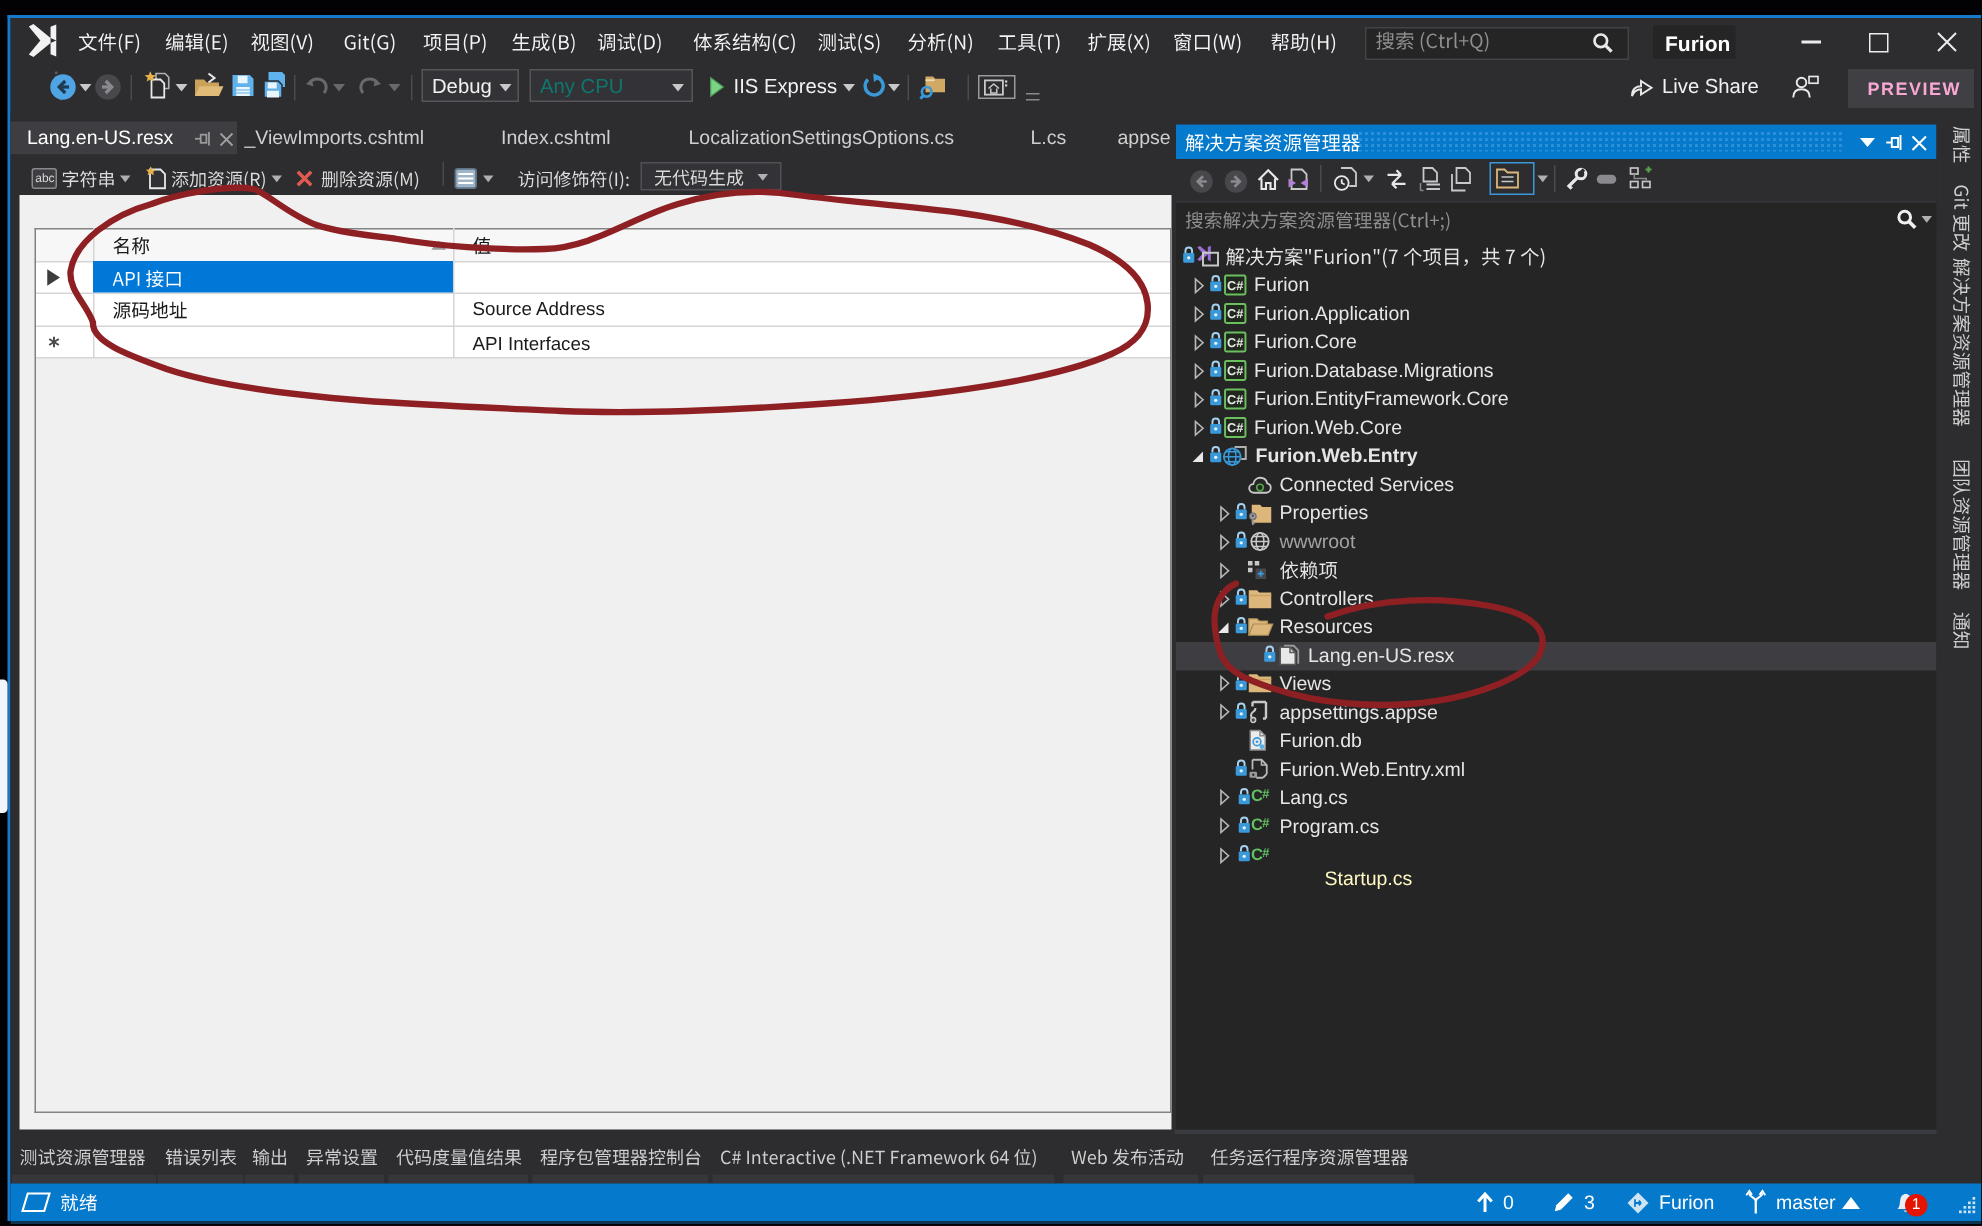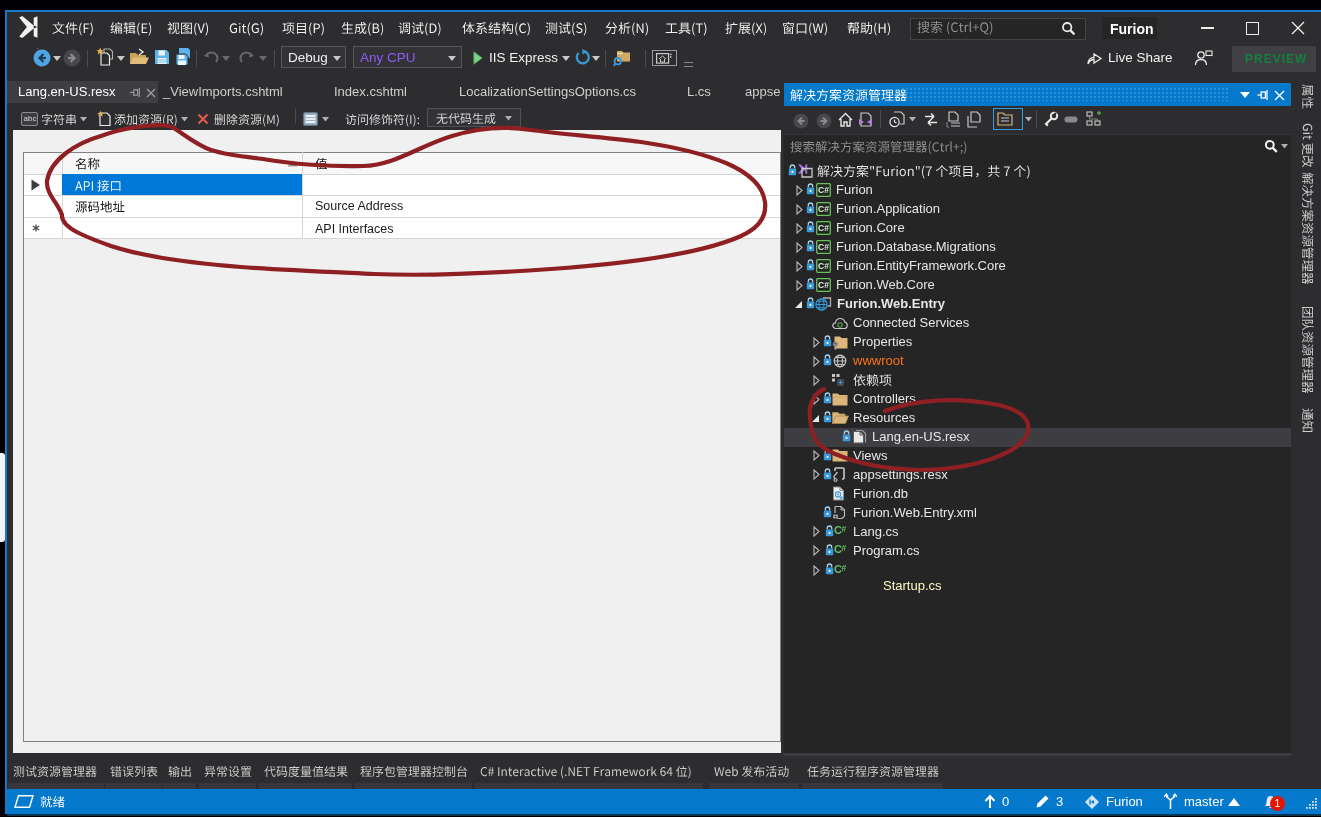--- a/index.html
+++ b/index.html
@@ -139,21 +139,21 @@
     <svg style="position:absolute;left:259px;top:55.5px" width="8" height="5" viewBox="0 0 8 5">
       <path d="M0 0 L8 0 L4 5 Z" fill="#68686d"></path>
     </svg>
     <div style="position:absolute;left:274px;top:50px;width:1px;height:17px;background:#4a4a4f;"></div>
     <div style="position:absolute;left:281px;top:46px;width:65px;height:22px;background:#333337;border:1px solid #55555a;box-sizing:border-box;"></div>
     <div style="position:absolute;left:288px;top:49.0px;font:400 13.5px 'Liberation Sans',sans-serif;color:#f1f1f1;line-height:17px;white-space:nowrap;">Debug</div>
     <svg style="position:absolute;left:333px;top:55.5px" width="8" height="5" viewBox="0 0 8 5">
       <path d="M0 0 L8 0 L4 5 Z" fill="#c8c8c8"></path>
     </svg>
     <div style="position:absolute;left:353px;top:46px;width:109px;height:22px;background:#333337;border:1px solid #55555a;box-sizing:border-box;"></div>
-    <div style="position:absolute;left:360px;top:49.0px;font:400 13.5px 'Liberation Sans',sans-serif;color:#8b5cf6;line-height:17px;white-space:nowrap;">Any CPU</div>
+    <div style="position:absolute;left:360px;top:49.0px;font:400 13.5px 'Liberation Sans',sans-serif;color:#0f766e;line-height:17px;white-space:nowrap;">Any CPU</div>
     <svg style="position:absolute;left:448px;top:55.5px" width="8" height="5" viewBox="0 0 8 5">
       <path d="M0 0 L8 0 L4 5 Z" fill="#c8c8c8"></path>
     </svg>
     <svg style="position:absolute;left:473px;top:51px" width="10" height="14" viewBox="0 0 10 14">
       <path d="M0.8 0.8 L9.2 7 L0.8 13.2 Z" fill="#7bd386" stroke="#4e9e58" stroke-width="0.8"></path>
     </svg>
     <div style="position:absolute;left:489px;top:49.0px;font:400 13.5px 'Liberation Sans',sans-serif;color:#f1f1f1;line-height:17px;white-space:nowrap;">IIS Express</div>
     <svg style="position:absolute;left:562px;top:55.5px" width="8" height="5" viewBox="0 0 8 5">
       <path d="M0 0 L8 0 L4 5 Z" fill="#c8c8c8"></path>
     </svg>
@@ -184,21 +184,21 @@
     <svg style="position:absolute;left:1086px;top:49px" width="17" height="17" viewBox="0 0 17 17">
 <path d="M2 15 C2 10 5 8.5 8 8.5 L8 5 L15 9.5 L8 14 L8 10.5 C5.5 10.5 3.5 11.5 2 15 Z" fill="none" stroke="#e8e8e8" stroke-width="1.3"></path>
     </svg>
     <div style="position:absolute;left:1108px;top:49.0px;font:400 13.5px 'Liberation Sans',sans-serif;color:#f1f1f1;line-height:17px;white-space:nowrap;">Live Share</div>
     <svg style="position:absolute;left:1194px;top:49px" width="18" height="17" viewBox="0 0 18 17">
 <circle cx="7" cy="6" r="3.2" fill="none" stroke="#e8e8e8" stroke-width="1.3"></circle>
 <path d="M1.5 16 C1.5 12 4 10.5 7 10.5 C10 10.5 12.5 12 12.5 16" fill="none" stroke="#e8e8e8" stroke-width="1.3"></path>
 <rect x="12" y="2" width="6" height="4.5" fill="none" stroke="#e8e8e8" stroke-width="1.1"></rect>
     </svg>
     <div style="position:absolute;left:1232px;top:46px;width:84px;height:26px;background:#3f3f44;"></div>
-    <div style="position:absolute;left:1245px;top:51.5px;font:700 12px 'Liberation Sans',sans-serif;color:#15803d;line-height:15px;white-space:nowrap;letter-spacing:1px;">PREVIEW</div>
+    <div style="position:absolute;left:1245px;top:51.5px;font:700 12px 'Liberation Sans',sans-serif;color:#f9a8d4;line-height:15px;white-space:nowrap;letter-spacing:1px;">PREVIEW</div>
     <div style="position:absolute;left:7px;top:75px;width:1314px;height:28px;background:#2d2d30;"></div>
     <div style="position:absolute;left:7px;top:81px;width:151px;height:22px;background:#3e3e42;"></div>
     <div style="position:absolute;left:18px;top:84.0px;font:400 13px 'Liberation Sans',sans-serif;color:#ffffff;line-height:16px;white-space:nowrap;">Lang.en-US.resx</div>
     <svg style="position:absolute;left:130px;top:86.5px" width="11" height="11" viewBox="0 0 11 11">
 <g stroke="#9a9a9a" stroke-width="1.2" fill="none">
         <line x1="0" y1="5.5" x2="3.5" y2="5.5"></line>
         <rect x="3.8" y="2.8" width="3.8" height="5.4"></rect>
         <line x1="9.3" y1="1" x2="9.3" y2="10"></line>
       </g>
     </svg>
@@ -610,21 +610,21 @@
     <svg style="position:absolute;left:823px;top:354px" width="9" height="12" viewBox="0 0 9 12">
       <path d="M2.3 4.6 V3.2 C2.3 1.9 3.2 1 4.5 1 C5.8 1 6.7 1.9 6.7 3.2 V4.6" fill="none" stroke="#a5d2ef" stroke-width="1.3"></path>
       <rect x="0.8" y="4.6" width="7.4" height="6.6" rx="0.8" fill="#3a99d8"></rect>
       <circle cx="4.5" cy="7.9" r="1.1" fill="#eaf4fb"></circle>
     </svg>
     <svg style="position:absolute;left:833px;top:354px" width="14" height="14" viewBox="0 0 14 14">
       <circle cx="7" cy="7" r="5.8" fill="none" stroke="#c8c8c8" stroke-width="1.2"></circle>
       <ellipse cx="7" cy="7" rx="2.6" ry="5.8" fill="none" stroke="#c8c8c8" stroke-width="1"></ellipse>
       <path d="M1.2 7 H12.8 M2.2 3.6 H11.8 M2.2 10.4 H11.8" stroke="#c8c8c8" stroke-width="1"></path>
     </svg>
-    <div style="position:absolute;left:853px;top:353.0px;font:400 13px 'Liberation Sans',sans-serif;color:#f97316;line-height:16px;white-space:nowrap;text-align:center;">wwwroot</div>
+    <div style="position:absolute;left:853px;top:353.0px;font:400 13px 'Liberation Sans',sans-serif;color:#a3a3a3;line-height:16px;white-space:nowrap;text-align:center;">wwwroot</div>
     <svg style="position:absolute;left:813px;top:374.5px" width="7" height="11" viewBox="0 0 7 11">
       <path d="M1 1 L6 5.5 L1 10 Z" fill="none" stroke="#b8b8b8" stroke-width="1.1"></path>
     </svg>
     <svg style="position:absolute;left:831px;top:373px" width="14" height="14" viewBox="0 0 14 14">
       <g fill="#c8c8c8">
         <rect x="1" y="1" width="3" height="3"></rect>
         <rect x="5.5" y="1" width="3" height="3"></rect>
         <rect x="1" y="5.5" width="3" height="3"></rect>
       </g>
       <rect x="6" y="6" width="7" height="7" fill="#47474c"></rect>
@@ -690,21 +690,21 @@
     <svg style="position:absolute;left:823px;top:467.5px" width="9" height="12" viewBox="0 0 9 12">
       <path d="M2.3 4.6 V3.2 C2.3 1.9 3.2 1 4.5 1 C5.8 1 6.7 1.9 6.7 3.2 V4.6" fill="none" stroke="#a5d2ef" stroke-width="1.3"></path>
       <rect x="0.8" y="4.6" width="7.4" height="6.6" rx="0.8" fill="#3a99d8"></rect>
       <circle cx="4.5" cy="7.9" r="1.1" fill="#eaf4fb"></circle>
     </svg>
     <svg style="position:absolute;left:832px;top:467.0px" width="14" height="15" viewBox="0 0 14 15">
       <path d="M3 1 H12 M12 1 V12 M3 1 V4 M12 12 H10" fill="none" stroke="#c8c8c8" stroke-width="1.6"></path>
       <path d="M5 5 C5 8 2 7 2 10 C2 12.5 4.5 12 4.5 14" fill="none" stroke="#c8c8c8" stroke-width="1.4"></path>
       <circle cx="3.5" cy="13" r="1.6" fill="#47474c" stroke="#c8c8c8" stroke-width="1"></circle>
     </svg>
-    <div style="position:absolute;left:853px;top:466.5px;font:400 13px 'Liberation Sans',sans-serif;color:#e6e6e6;line-height:16px;white-space:nowrap;">appsettings.resx</div>
+    <div style="position:absolute;left:853px;top:466.5px;font:400 13px 'Liberation Sans',sans-serif;color:#e6e6e6;line-height:16px;white-space:nowrap;">appsettings.appse</div>
     <svg style="position:absolute;left:832px;top:486.0px" width="13" height="15" viewBox="0 0 13 15">
       <path d="M1.5 1 H8 L11.5 4.5 V14 H1.5 Z" fill="#ececec" stroke="#8a8a8a" stroke-width="1"></path>
       <path d="M8 1 V4.5 H11.5" fill="none" stroke="#8a8a8a" stroke-width="1"></path>
       <circle cx="6" cy="8.5" r="2.6" fill="none" stroke="#3a99d8" stroke-width="1.1"></circle>
       <circle cx="6" cy="8.5" r="0.9" fill="#3a99d8"></circle>
       <circle cx="9.3" cy="11.8" r="1.6" fill="#5ab1e8"></circle>
     </svg>
     <div style="position:absolute;left:853px;top:485.5px;font:400 13px 'Liberation Sans',sans-serif;color:#e6e6e6;line-height:16px;white-space:nowrap;">Furion.db</div>
     <svg style="position:absolute;left:823px;top:505.5px" width="9" height="12" viewBox="0 0 9 12">
       <path d="M2.3 4.6 V3.2 C2.3 1.9 3.2 1 4.5 1 C5.8 1 6.7 1.9 6.7 3.2 V4.6" fill="none" stroke="#a5d2ef" stroke-width="1.3"></path>

